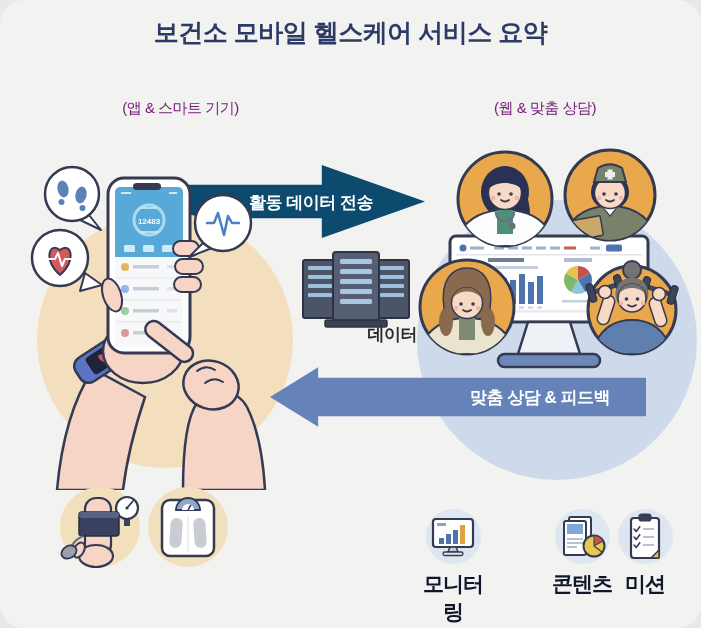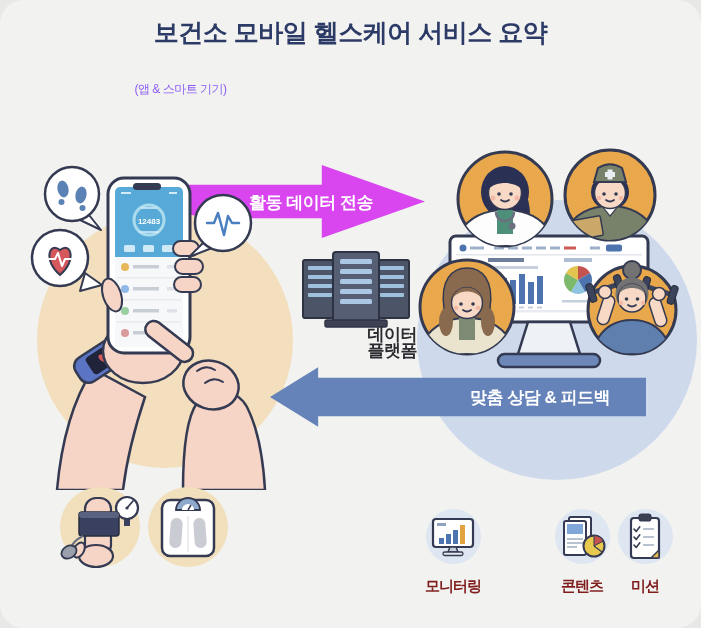--- a/index.html
+++ b/index.html
@@ -8,26 +8,26 @@
     position:relative;width:701px;height:628px;background:#f2f2f0;
     font-family:"Liberation Sans",sans-serif;overflow:hidden;border-radius:24px;
   }
   .abs{position:absolute;}
   .main-title{
     top:16px;left:0;width:701px;text-align:center;
     font-size:25px;font-weight:800;color:#2c3a66;letter-spacing:-0.5px;
   }
   .col-header{text-align:center;}
   .col-header .h1{font-size:21px;font-weight:800;color:#2e2e34;letter-spacing:-0.5px;}
-  .col-header .h2{font-size:12px;color:#8b5cf6;margin-top:3px;letter-spacing:-0.5px;}
+  .col-header .h2{font-size:15px;color:#701a75;margin-top:21px;letter-spacing:-0.5px;}
   .user-header{top:78px;left:58px;width:245px;}
   .expert-header{top:78px;left:425px;width:240px;}
   .arrow{display:block;}
   .arrow-right{
-    left:185px;top:165px;width:240px;height:73px;background:#d946ef;
+    left:185px;top:165px;width:240px;height:73px;background:#0c4a6e;
     clip-path:polygon(0% 27%,57% 27%,57% 0%,100% 50%,57% 100%,57% 73%,0% 73%);
   }
   .arrow-right .lbl{
     position:absolute;left:126px;top:50%;transform:translate(-50%,-50%);
     color:#fff;font-size:17px;font-weight:800;white-space:nowrap;letter-spacing:-0.5px;
   }
   .arrow-left{
     left:270px;top:366px;width:376px;height:62px;background:#6583b8;
     clip-path:polygon(100% 19%,12.8% 19%,12.8% 2%,0% 50%,12.8% 98%,12.8% 81%,100% 81%);
   }
@@ -37,33 +37,34 @@
   }
   .platform-label{
     left:297px;top:327px;width:120px;text-align:right;
     font-size:17px;font-weight:800;color:#2a2a30;line-height:16px;letter-spacing:-0.5px;
   }
   .feature{width:76px;text-align:center;}
   .feature .circ{
     width:55px;height:55px;border-radius:50%;background:#dde6f1;margin:0 auto;
     display:flex;align-items:center;justify-content:center;
   }
-  .feature .flbl{margin-top:13px;font-size:15px;font-weight:800;color:#7f1d1d;letter-spacing:-1px;}
+  .feature .flbl{margin-top:6px;font-size:21px;font-weight:800;color:#0f172a;letter-spacing:-1px;}
 </style>
 </head>
 <body>
 
 <div class="canvas">
 
   <div class="abs main-title">보건소 모바일 헬스케어 서비스 요약</div>
 
   <div class="abs col-header user-header">
     <div class="h2">(앱 &amp; 스마트 기기)</div>
   </div>
   <div class="abs col-header expert-header">
+    <div class="h2">(웹 &amp; 맞춤 상담)</div>
   </div>
 
   <div class="abs arrow arrow-right">
     <span class="lbl">활동 데이터 전송</span>
   </div>
 
   <svg class="abs" style="left:297px;top:248px;" width="118" height="80" viewBox="0 0 118 80">
     <rect x="6" y="12" width="34" height="58" rx="2" fill="#4c5468" stroke="#2e3344" stroke-width="2"></rect>
     <rect x="78" y="12" width="34" height="58" rx="2" fill="#4c5468" stroke="#2e3344" stroke-width="2"></rect>
     <g fill="#9fc0dd">
@@ -81,21 +82,20 @@
       <rect x="43" y="11" width="32" height="5" rx="1.5"></rect>
         <rect x="43" y="21" width="32" height="5" rx="1.5"></rect>
       <rect x="43" y="31" width="32" height="5" rx="1.5"></rect>
         <rect x="43" y="41" width="32" height="5" rx="1.5"></rect>
       <rect x="43" y="51" width="32" height="5" rx="1.5"></rect>
     </g>
     <rect x="28" y="72" width="62" height="7" rx="2" fill="#3c4254" stroke="#2e3344" stroke-width="1.5"></rect>
   </svg>
   <div class="abs platform-label">
     <div>데이터</div>
-    <div>플랫폼</div>
   </div>
 
   <svg class="abs" style="left:400px;top:148px;" width="300" height="335" viewBox="0 0 300 335">
     <defs>
       <clipPath id="clipDoc">
           <circle cx="105" cy="51" r="47"></circle>
         </clipPath>
       <clipPath id="clipNurse">
           <circle cx="210" cy="47" r="45"></circle>
         </clipPath>

